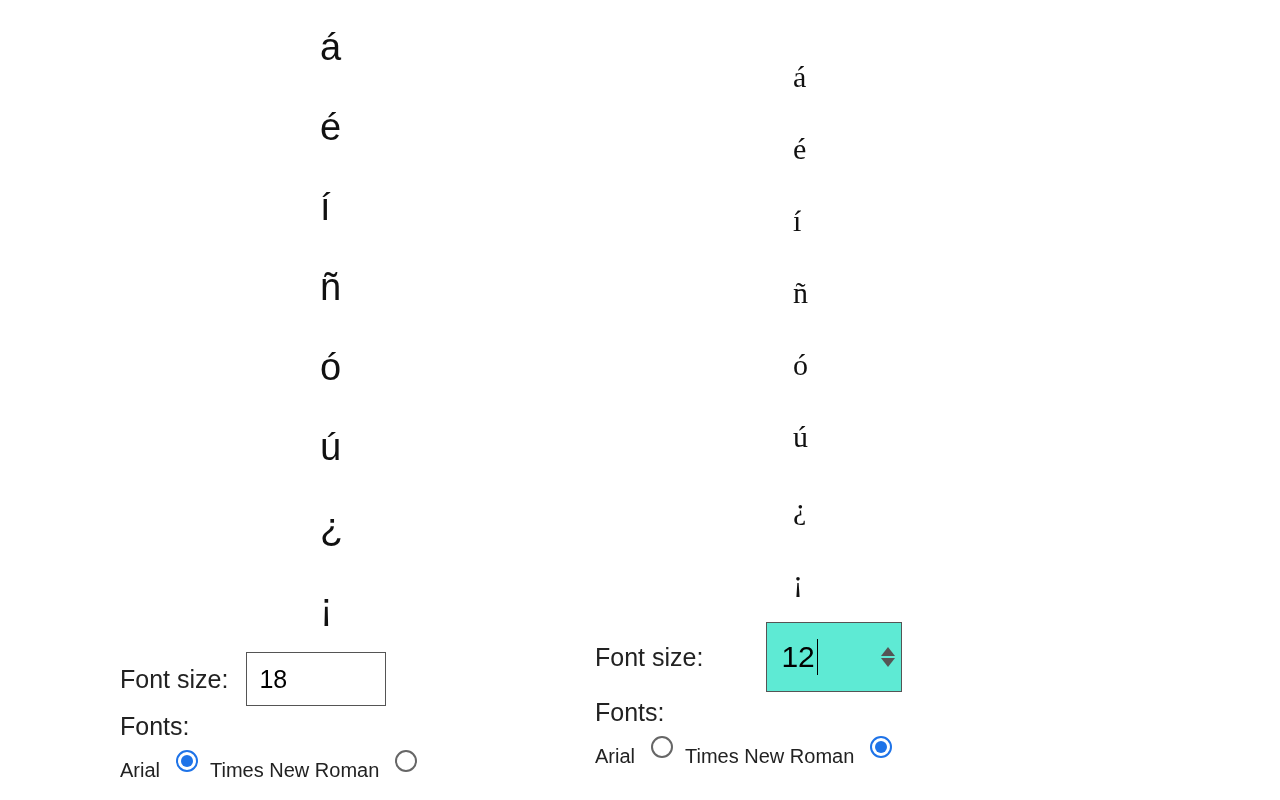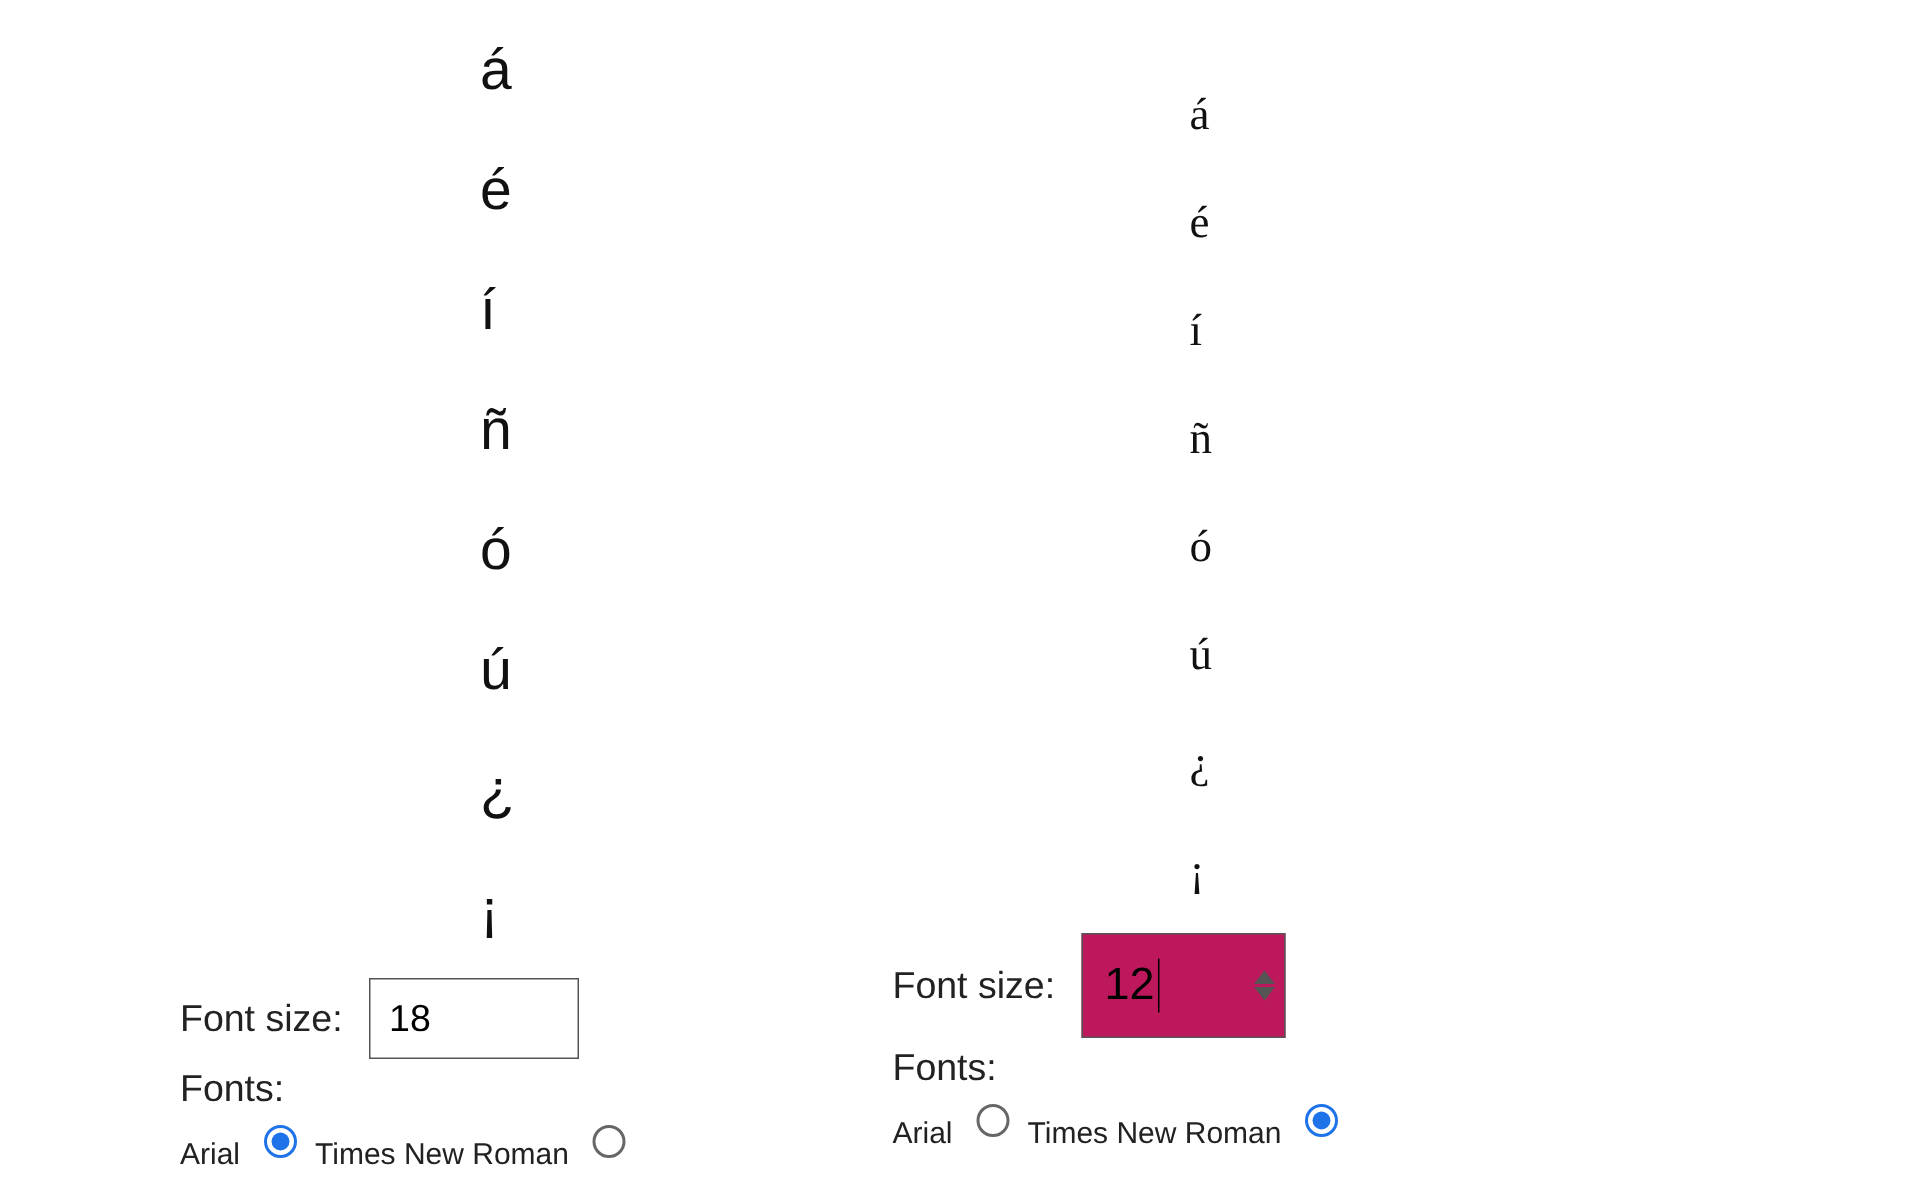--- a/index.html
+++ b/index.html
@@ -65,23 +65,24 @@
     outline: none;
     font-family: Liberation Sans, sans-serif;
   }
 
   
   .spinner {
     position: relative;
     width: 136px;
     height: 70px;
     border: 1px solid #555;
-    background: #be185d;
+    background: #5eead4;
     display: flex;
     align-items: center;
+    margin-left: 45px;
   }
   .spinner input {
     border: none;
     outline: none;
     width: 92px;
     font-size: 30px;
     padding-left: 14px;
     font-family: "Segoe UI", Arial, sans-serif;
     background: transparent;
   }

